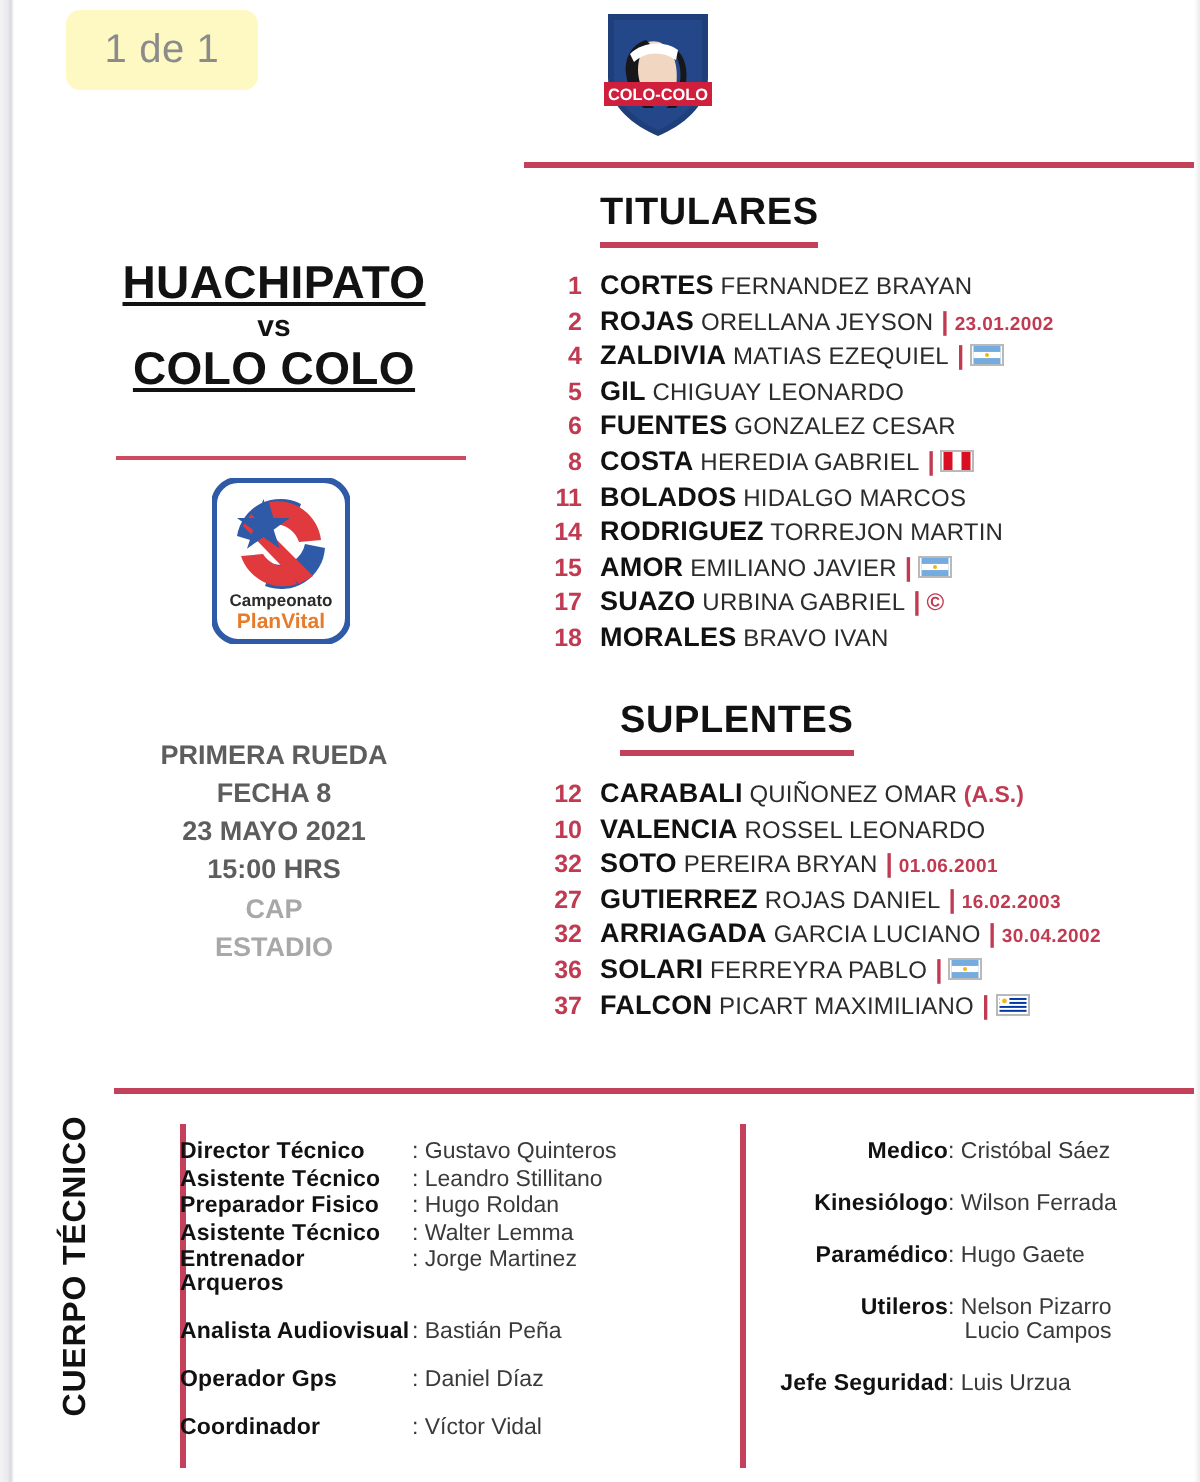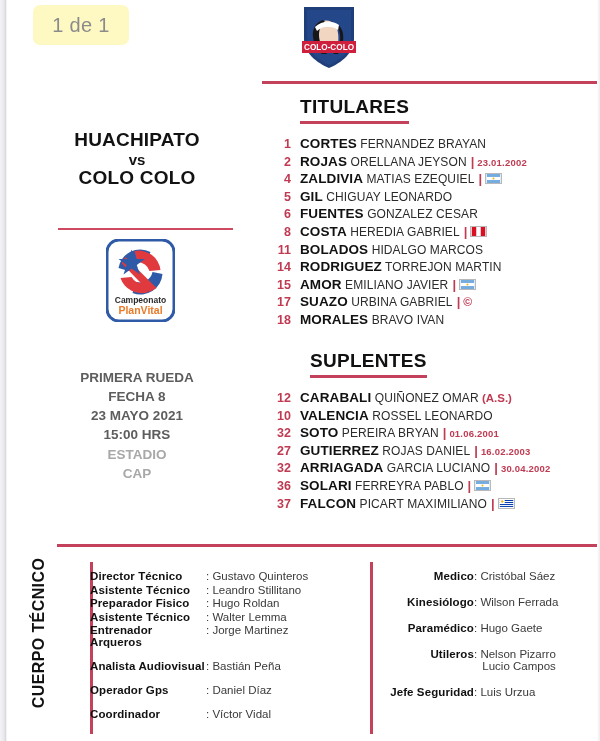--- a/index.html
+++ b/index.html
@@ -56,21 +56,21 @@
   .hline.left-match { left: 58px; top: 228px; width: 175px; height: 2px; background: #cf4a60; }
 
   
   .match-title {
     position: absolute; left: 22px; top: 130px; width: 230px;
     text-align: center;
     color: #121212;
     font-weight: bold;
     line-height: 1.04;
   }
-  .match-title .team { font-size: 19px; letter-spacing: .2px; }
+  .match-title .team { font-size: 23px; letter-spacing: .2px; text-decoration: underline; }
   .match-title .vs   { font-size: 15px; font-weight: bold; margin: 2px 0 1px; }
 
   .comp-logo {
     position: absolute; left: 106px; top: 239px;
     width: 87px; height: 83px;
   }
   .comp-logo svg { width: 69px; height: 83px; display: block; }
 
   .match-info {
     position: absolute; left: 22px; top: 368px; width: 230px;
@@ -246,22 +246,22 @@
       <text x="34.5" y="64" font-family="Liberation Sans, sans-serif" font-size="8.5" font-weight="bold" fill="#2b2b2b" text-anchor="middle">Campeonato</text>
       <text x="34.5" y="75" font-family="Liberation Sans, sans-serif" font-size="10.5" font-weight="bold" fill="#e87b2a" text-anchor="middle">PlanVital</text>
     </svg>
   </div>
 
   <div class="match-info">
     <div>PRIMERA RUEDA</div>
     <div>FECHA 8</div>
     <div>23 MAYO 2021</div>
     <div>15:00 HRS</div>
+    <div class="dim">CAP</div>
     <div class="dim">ESTADIO</div>
-    <div class="dim">CAP</div>
   </div>
 
   <div class="roster titulares">
     <div class="sect-head">TITULARES</div>
     <div class="plist" id="starters-list">
         <div class="prow">
           <div class="pnum">1</div>
           <div class="pname"><span class="plast">CORTES</span><span class="pfirst"> FERNANDEZ BRAYAN</span></div>
         </div>
         <div class="prow">

